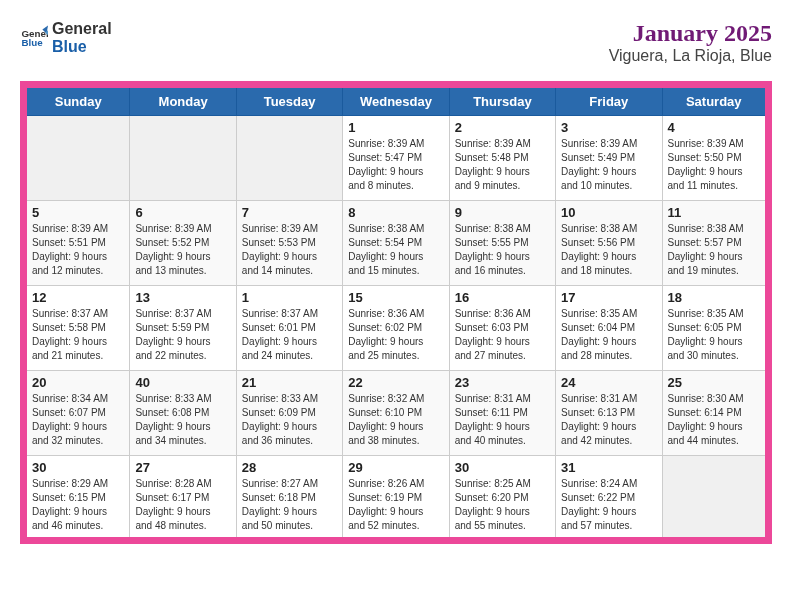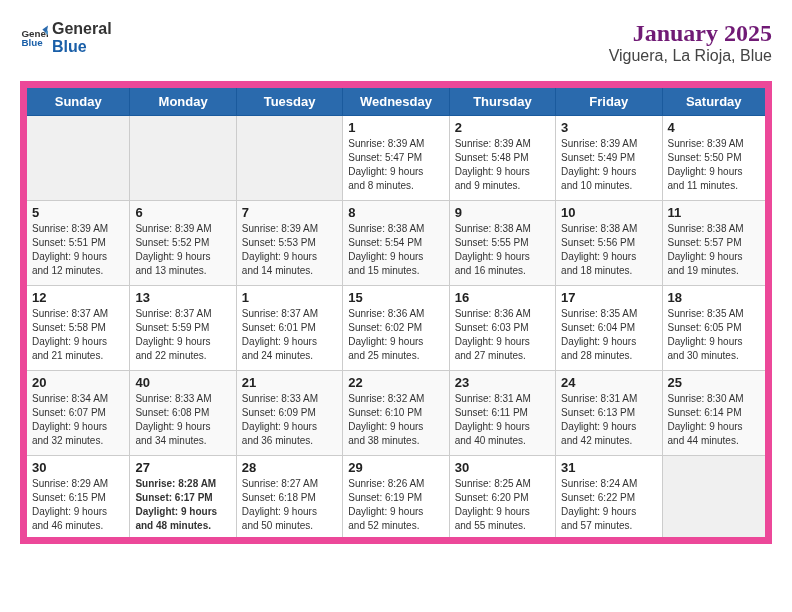--- a/index.html
+++ b/index.html
@@ -303,21 +303,21 @@
       <tr>
         <td>
           <div class="day-number">30</div>
           <div class="day-info" style="white-space: pre-line;">Sunrise: 8:29 AM
 Sunset: 6:15 PM
 Daylight: 9 hours
 and 46 minutes.</div>
         </td>
         <td>
           <div class="day-number">27</div>
-          <div class="day-info" style="white-space: pre-line; font-weight: bold;">Sunrise: 8:28 AM
+          <div class="day-info" style="white-space: pre-line;">Sunrise: 8:28 AM
 Sunset: 6:17 PM
 Daylight: 9 hours
 and 48 minutes.</div>
         </td>
         <td>
           <div class="day-number">28</div>
           <div class="day-info" style="white-space: pre-line;">Sunrise: 8:27 AM
 Sunset: 6:18 PM
 Daylight: 9 hours
 and 50 minutes.</div>

